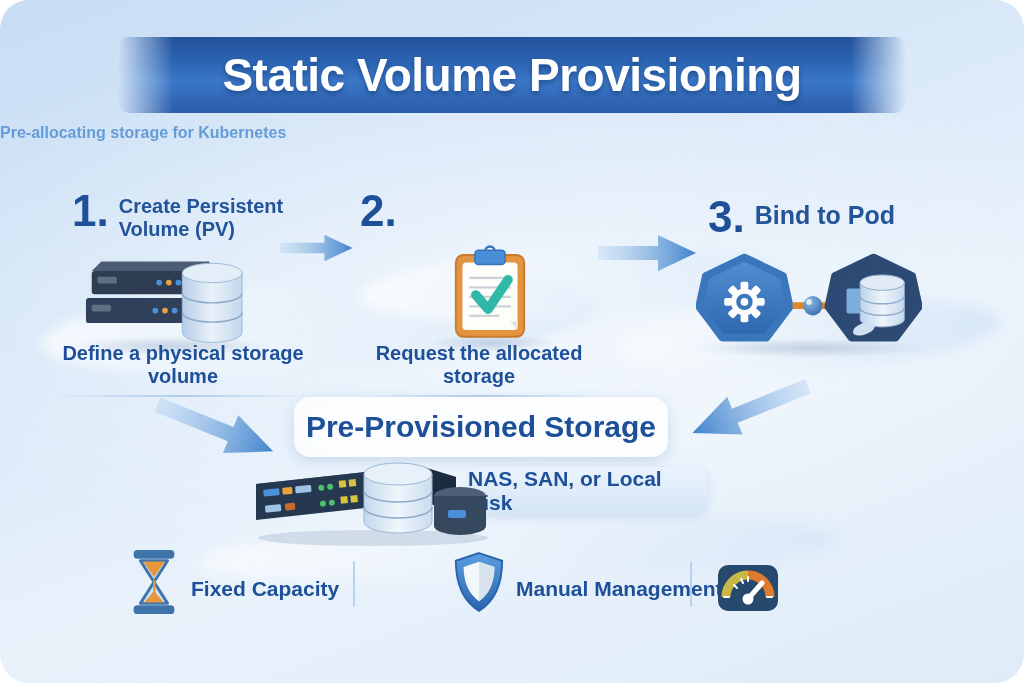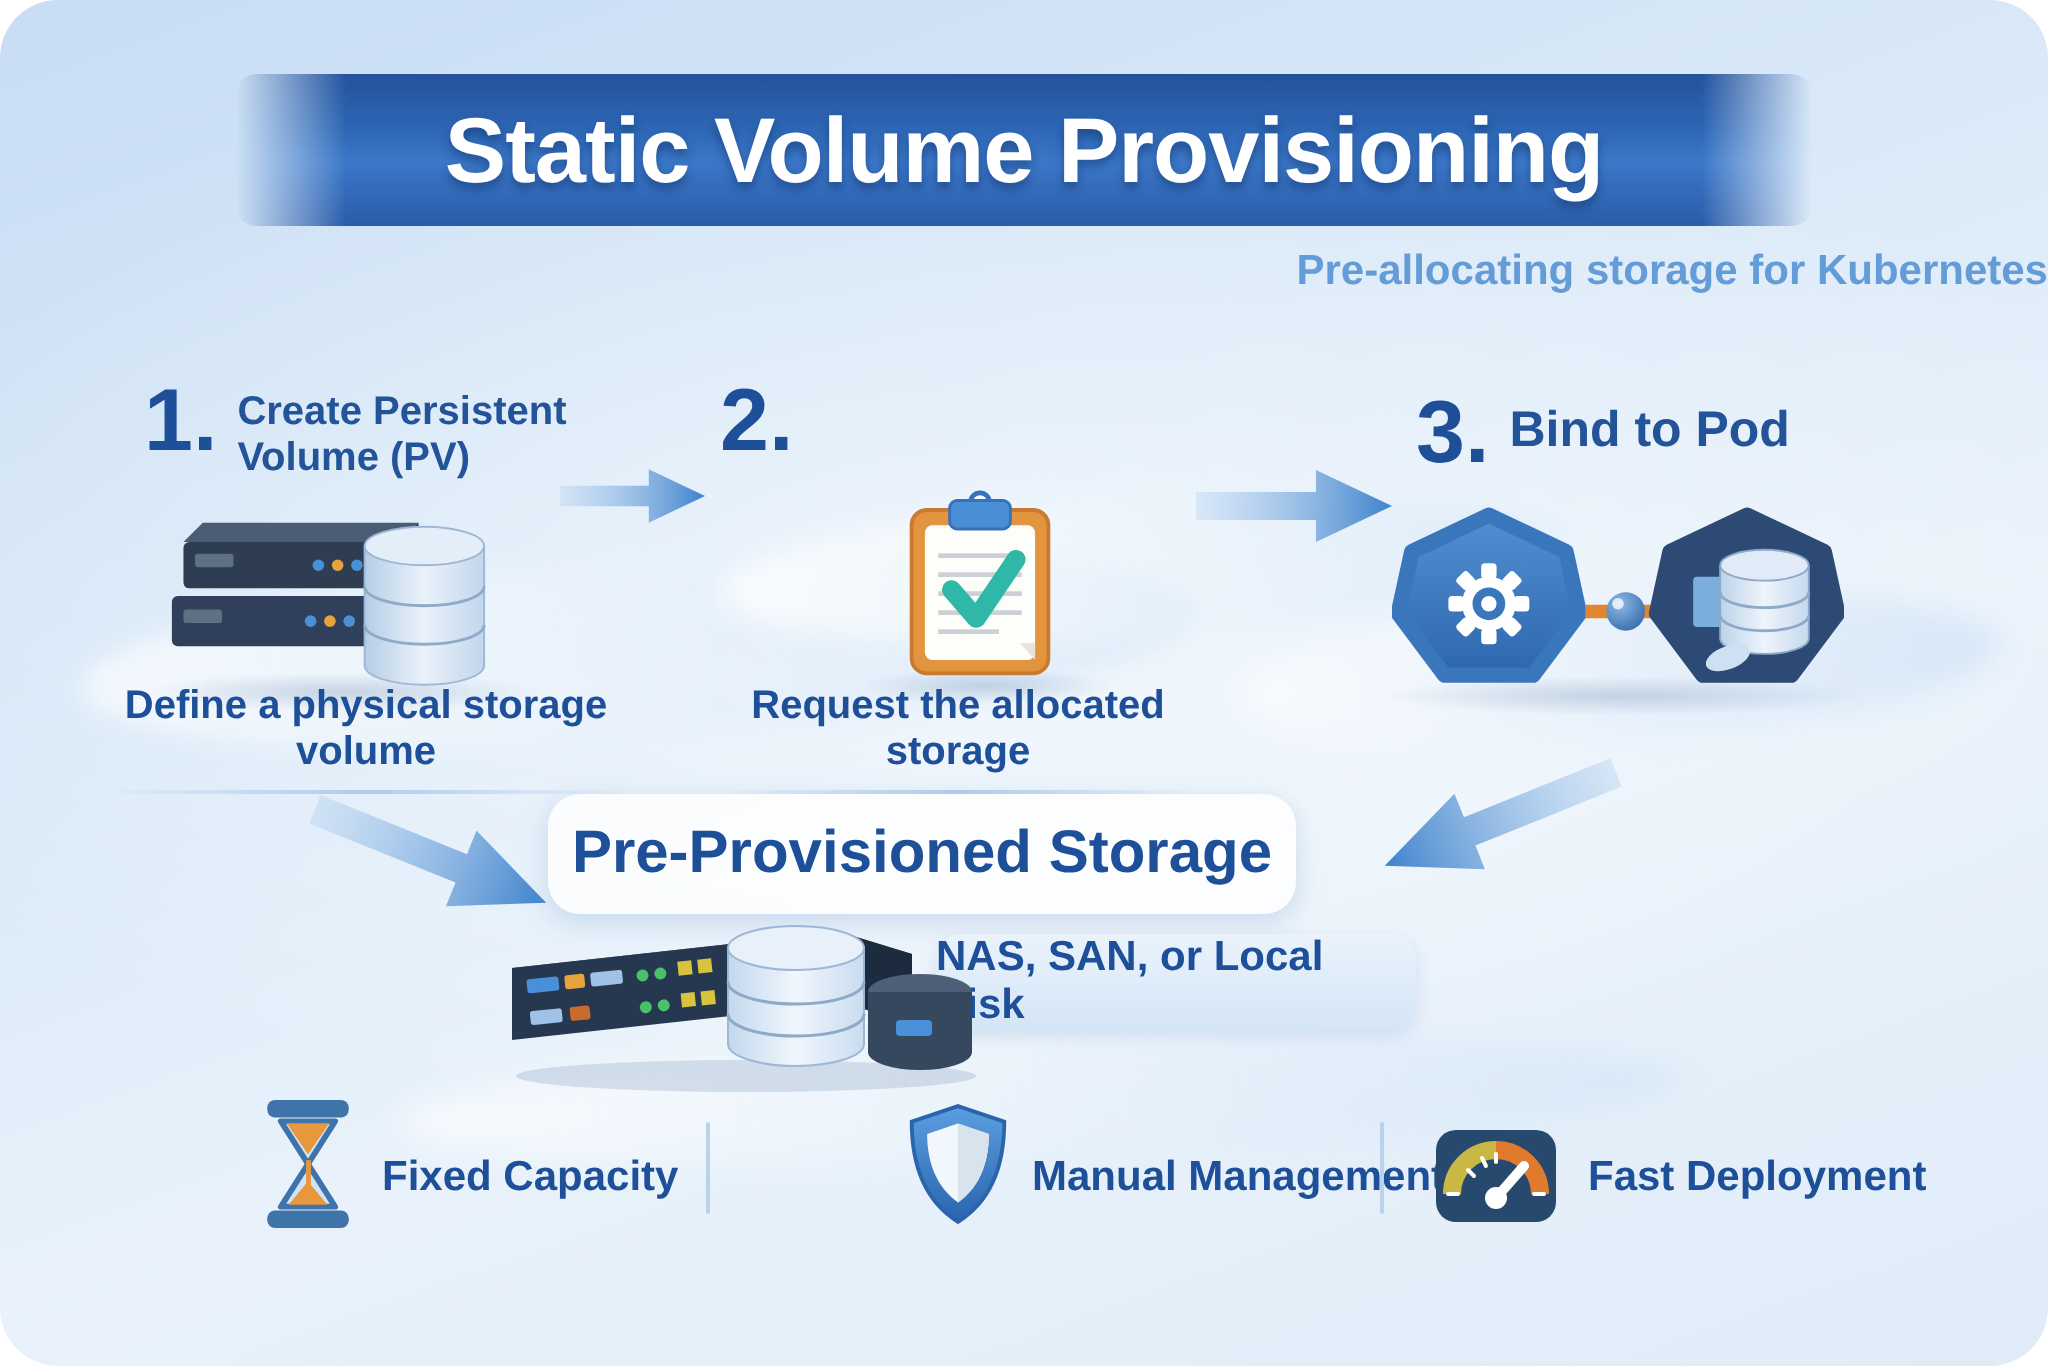--- a/index.html
+++ b/index.html
@@ -36,22 +36,22 @@
     -webkit-mask-image:linear-gradient(90deg, transparent 0%, #000 7%, #000 93%, transparent 100%);
     mask-image:linear-gradient(90deg, transparent 0%, #000 7%, #000 93%, transparent 100%);
     border-radius:10px;
     display:flex; align-items:center; justify-content:center;
   }
   .ribbon-title {
     color:#ffffff; font-size:46px; font-weight:800; letter-spacing:-0.5px;
     text-shadow:0 3px 5px rgba(12,42,92,0.45);
   }
   .subtitle {
-    position:absolute; left:0; top:124px; width:1024px; text-align:right;
-    color:#649cd8; font-size:21px; font-weight:700;
+    position:absolute; left:0; top:124px; width:1024px; text-align:left;
+    color:#649cd8; font-size:16px; font-weight:700;
   }
 
   
   .step-header { position:absolute; display:flex; align-items:flex-start; }
   .step-number { font-size:44px; font-weight:800; color:#1e4f99; line-height:0.95; }
   .step-title  { font-size:20px; font-weight:800; color:#235399; line-height:1.15; margin-left:10px; margin-top:5px; }
   .sh1 { left:72px;  top:190px; } .sh1 .step-title { width:168px; }
   .sh2 { left:360px; top:190px; } .sh2 .step-title { width:190px; }
   .sh3 { left:708px; top:196px; } .sh3 .step-title { font-size:25px; width:auto; white-space:nowrap; }
 
@@ -78,21 +78,21 @@
   .conv-right { left:678px; top:382px; width:142px; height:56px; transform:rotate(158deg); }
 
   .shadow { position:absolute; border-radius:50%;
     background:radial-gradient(ellipse at center, rgba(105,135,175,0.30), rgba(105,135,175,0) 70%); }
   .shx1 { left:70px;  top:336px; width:200px; height:20px; }
   .shx2 { left:428px; top:334px; width:130px; height:18px; }
   .shx3 { left:688px; top:338px; width:244px; height:20px; }
 
   
   .result-box {
-    position:absolute; left:274px; top:397px; width:374px; height:60px;
+    position:absolute; left:294px; top:397px; width:374px; height:60px;
     background:rgba(255,255,255,0.78); border-radius:16px;
     box-shadow:0 4px 14px rgba(130,165,210,0.35);
     display:flex; align-items:center; justify-content:center;
   }
   .result-title { font-size:30px; font-weight:800; color:#1e4f99; }
 
   .nas-pill {
     position:absolute; left:468px; top:467px; width:240px; height:48px;
     background:linear-gradient(180deg, #eaf3fc, #d4e5f6); border-radius:13px;
     display:flex; align-items:center; justify-content:center; z-index:2;
@@ -348,15 +348,14 @@
     <g stroke="#ffffff" stroke-width="2" stroke-linecap="round">
       <line x1="18" y1="32" x2="21" y2="35"></line>
       <line x1="25" y1="26" x2="27" y2="30"></line>
       <line x1="32" y1="24" x2="32" y2="28"></line>
       <line x1="8" y1="44" x2="13" y2="44"></line>
       <line x1="51" y1="44" x2="56" y2="44"></line>
     </g>
     <line x1="32" y1="46" x2="46" y2="30" stroke="#ffffff" stroke-width="5" stroke-linecap="round"></line>
     <circle cx="32" cy="46" r="5.5" fill="#ffffff"></circle>
   </svg>
-  <div class="feature-label fl3">Fast Deployment</div>
 
 </div>
 
 </body></html>

